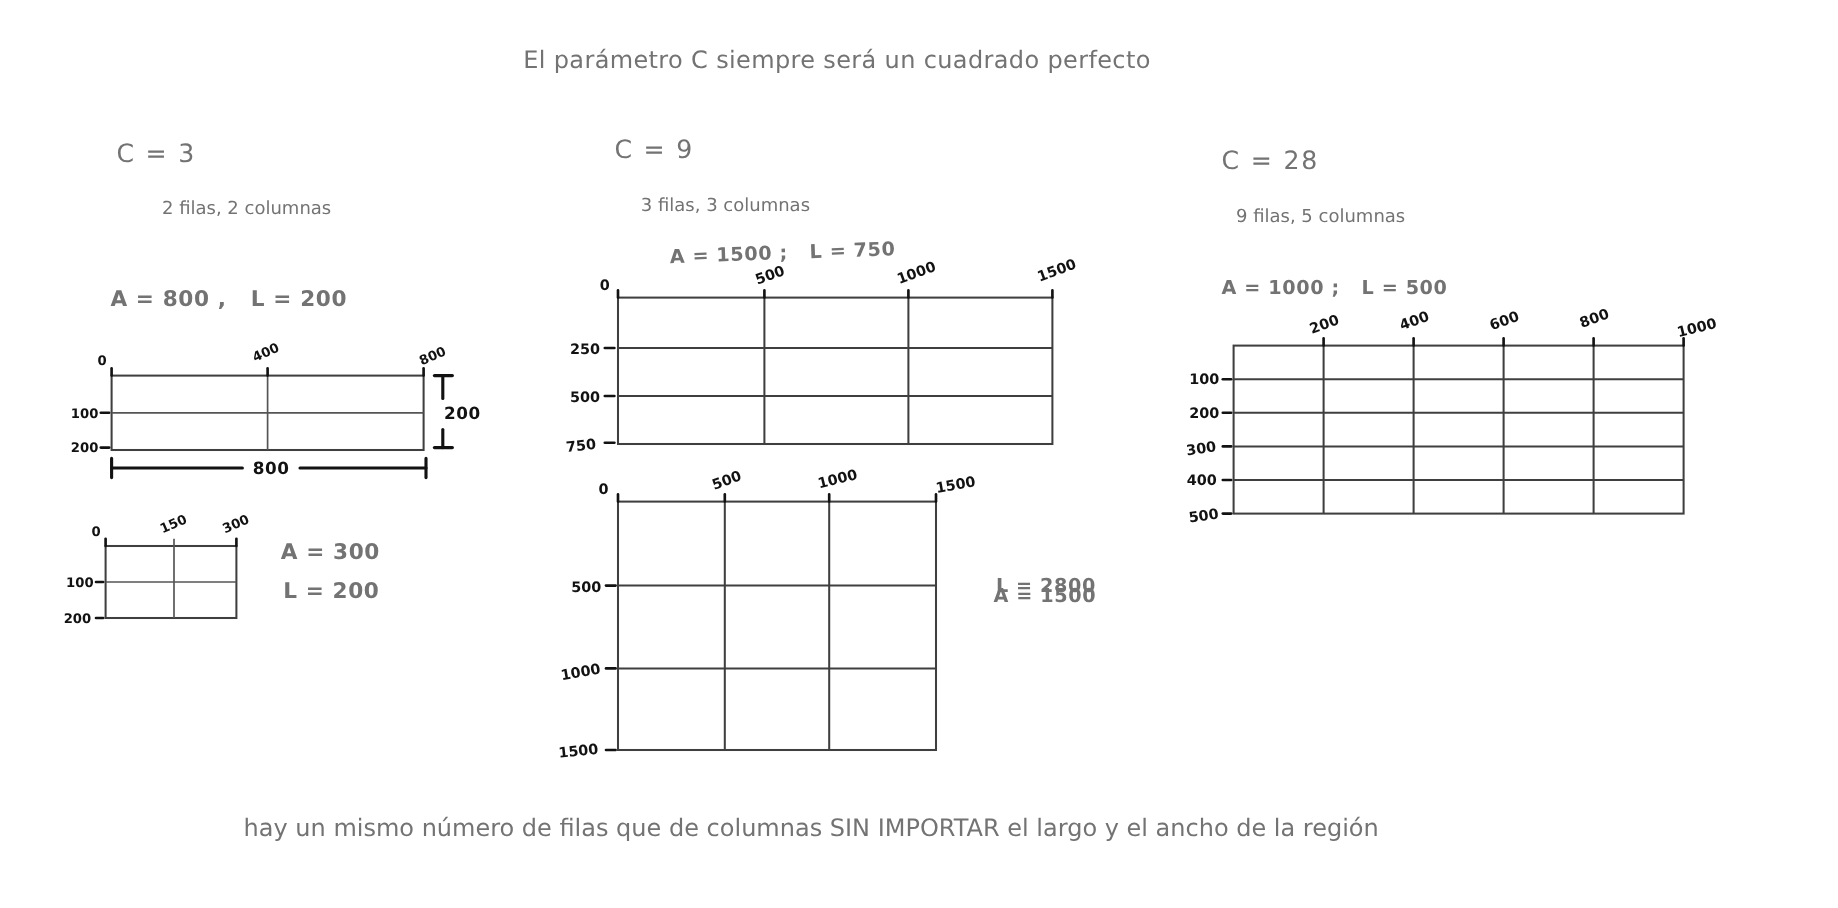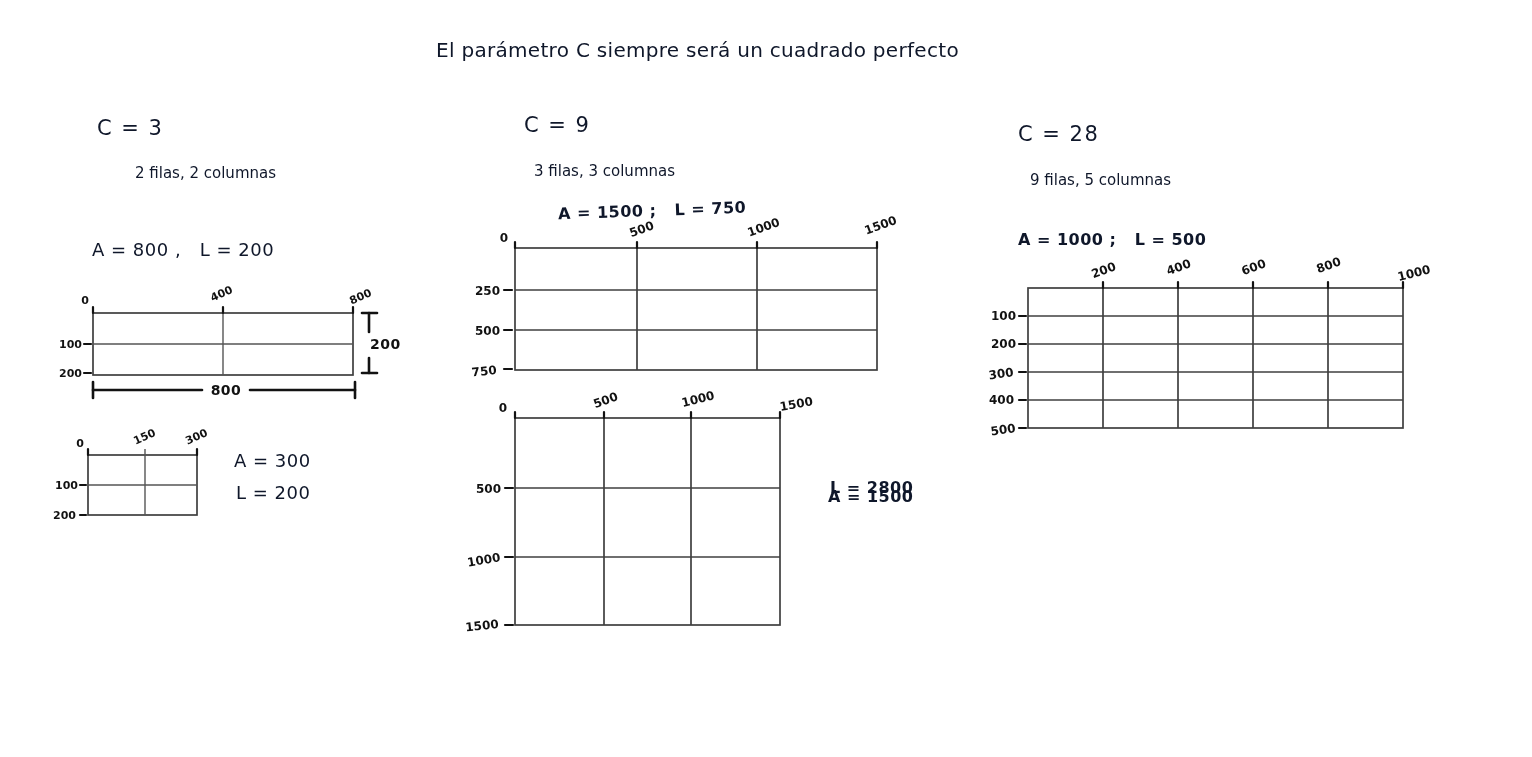--- a/index.html
+++ b/index.html
@@ -1,25 +1,25 @@
 <!DOCTYPE html>
 <html><head>
 <meta charset="utf-8">
 <style>
   html,body { margin:0; padding:0; background:#fff; }
   #page {
     position:relative; width:1532px; height:757px;
     background:#ffffff; overflow:hidden;
-    font-family:"DejaVu Sans", sans-serif; color:#0f172a;
+    font-family:"DejaVu Sans", sans-serif; color:#737373;
   }
   .abs { position:absolute; white-space:pre; }
   .title-text   { font-size:20px; letter-spacing:0.3px; }
   .heading      { font-size:21px; letter-spacing:1.5px; }
   .subheading   { font-size:15px; }
-  .caption      { font-size:18px; font-weight:400; letter-spacing:0.5px; }
+  .caption      { font-size:18px; font-weight:700; letter-spacing:0.5px; }
   .caption-sm   { font-size:16px; font-weight:700; letter-spacing:0.5px; }
   .footer-line  { font-size:20px; }
   svg.grid-svg  { position:absolute; overflow:visible; }
   .gl   { stroke:#3f3f3f; stroke-width:1.7; fill:none; }
   .gl2  { stroke:#555555; stroke-width:1.4; fill:none; }
   .tick { stroke:#121212; stroke-width:2.2; stroke-linecap:round; }
   .dim  { stroke:#121212; stroke-width:2.6; stroke-linecap:round; }
   svg text { fill:#121212; font-family:"DejaVu Sans", sans-serif; font-weight:700; }
   .ts    { font-size:12px; }
   .ts-sm { font-size:11px; }
@@ -89,21 +89,21 @@
       <text class="ts-sm" x="106" y="15" text-anchor="middle" transform="rotate(-24 106 15)">150</text>
       <text class="ts-sm" x="158" y="15" text-anchor="middle" transform="rotate(-24 158 15)">300</text>
       <text class="ts-sm" x="38" y="64" text-anchor="end">100</text>
       <text class="ts-sm" x="36" y="94" text-anchor="end">200</text>
     </g>
   </svg>
 
   <div class="abs caption" style="left:234px; top:450px;">A = 300</div>
   <div class="abs caption" style="left:236px; top:482px;">L = 200</div>
 
-  <div class="abs heading" style="left:524px; top:113px;text-align:center;">C = 9</div>
+  <div class="abs heading" style="left:512px; top:113px;text-align:center;">C = 9</div>
   <div class="abs subheading" style="left:534px; top:162px;">3 filas, 3 columnas</div>
   <div class="abs caption-sm" style="left:558px; top:201px; transform:rotate(-2deg);">A = 1500 ;   L = 750</div>
 
   <svg class="grid-svg" style="left:450px; top:212px;" width="450" height="170" viewBox="0 0 450 170">
     <g>
       <rect class="gl" x="65" y="36" width="362" height="122"></rect>
       <line class="gl" x1="187" y1="36" x2="187" y2="158"></line>
       <line class="gl" x1="307" y1="36" x2="307" y2="158"></line>
       <line class="gl" x1="65" y1="78" x2="427" y2="78"></line>
       <line class="gl" x1="65" y1="118" x2="427" y2="118"></line>
@@ -194,14 +194,15 @@
       <text class="ts" x="375" y="21" text-anchor="middle" transform="rotate(-20 375 21)">800</text>
       <text class="ts" x="460" y="29" text-anchor="middle" transform="rotate(-14 460 29)">1000</text>
       <text class="ts" x="61" y="72" text-anchor="end">100</text>
       <text class="ts" x="61" y="100" text-anchor="end">200</text>
       <text class="ts" x="59" y="128" text-anchor="end" transform="rotate(-8 59 128)">300</text>
       <text class="ts" x="59" y="156" text-anchor="end">400</text>
       <text class="ts" x="61" y="184" text-anchor="end" transform="rotate(-8 61 184)">500</text>
     </g>
   </svg>
 
+  <div class="abs footer-line" style="left:203px; top:678px;">hay un mismo número de filas que de columnas SIN IMPORTAR el largo y el ancho de la región</div>
 
 </div>
 
 </body></html>

